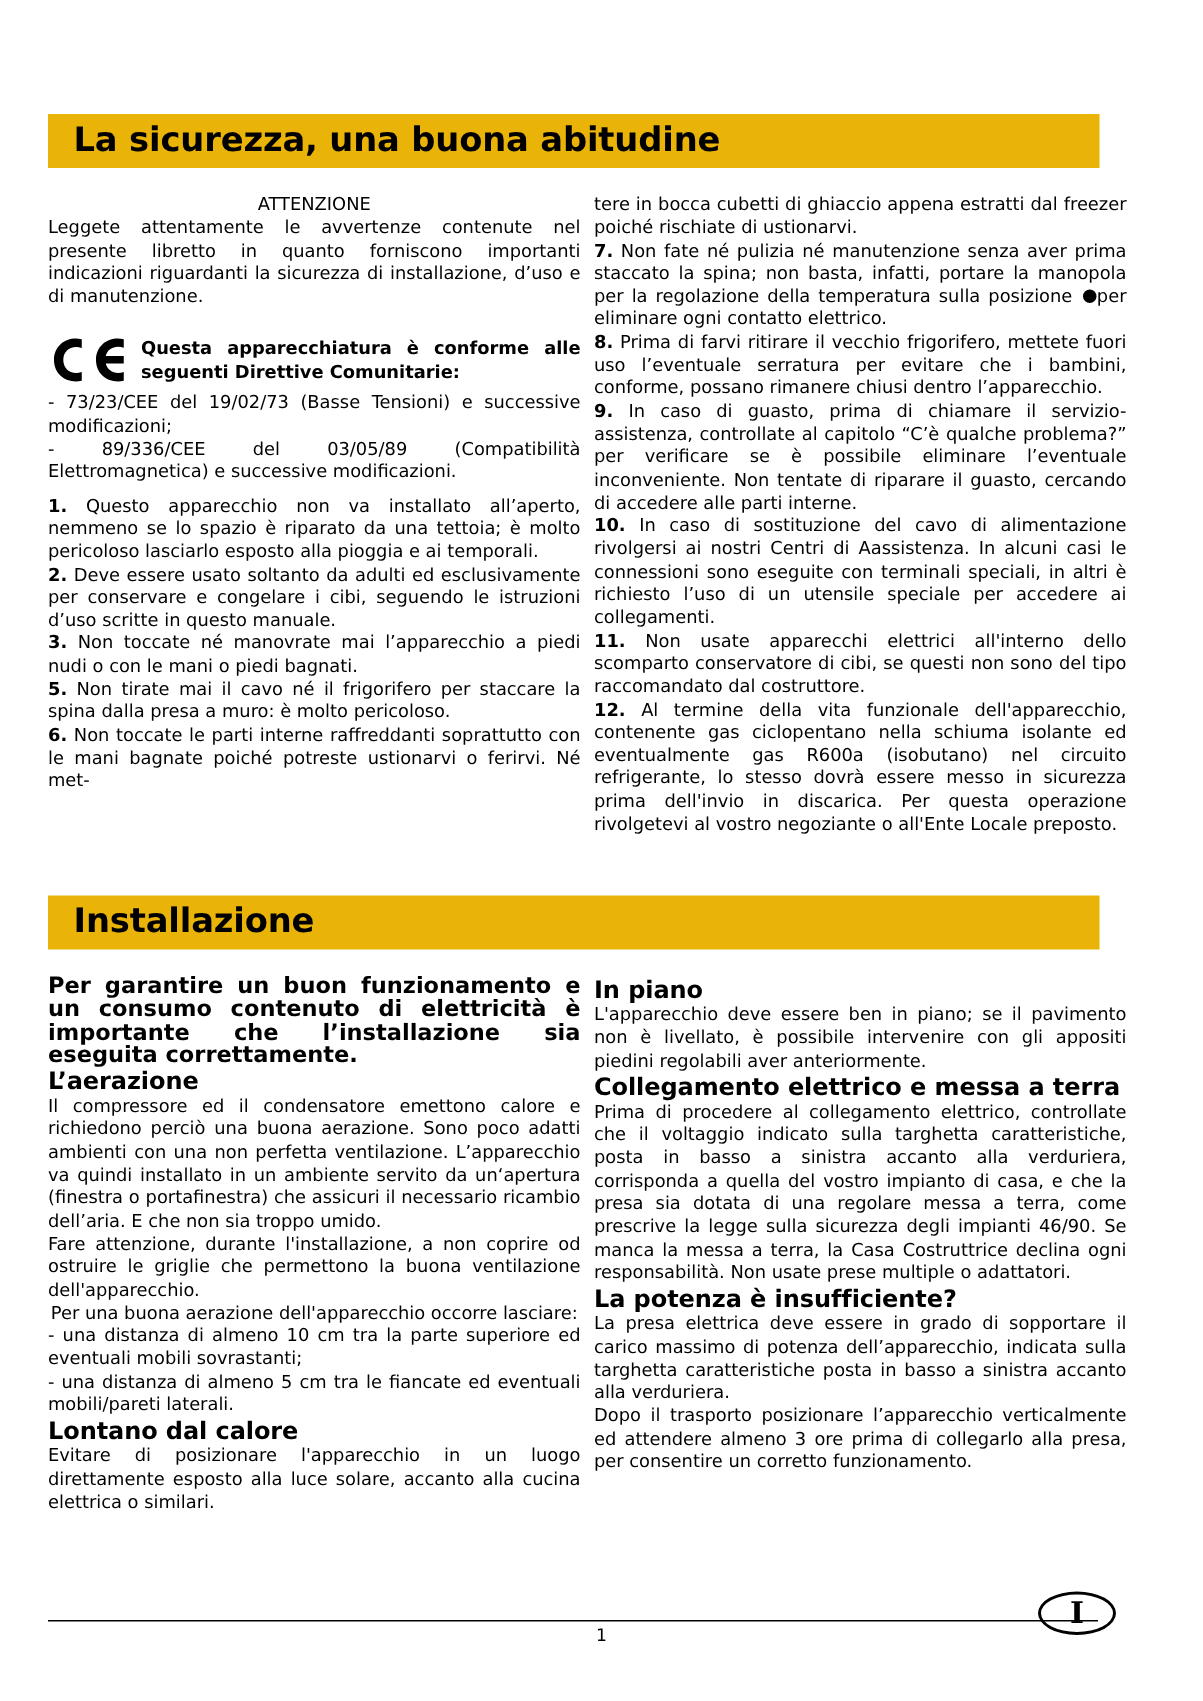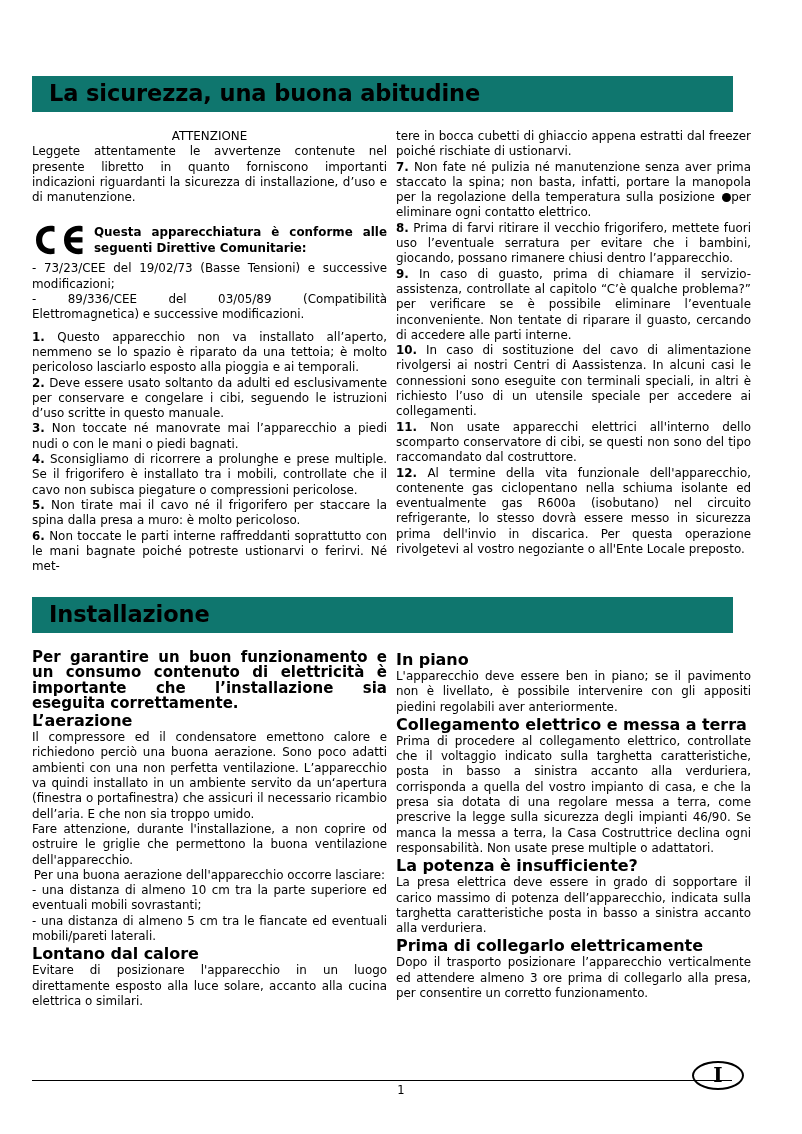--- a/index.html
+++ b/index.html
@@ -21,21 +21,21 @@
     width: 802px;
     height: 1134px;
   }
 
   
   .banner {
     position: absolute;
     left: 32px;
     width: 701px;
     height: 36px;
-    background: #0f766e;
+    background: #eab308;
   }
   .banner .banner-title {
     position: absolute;
     left: 17px;
     top: 50%;
     transform: translateY(-52%);
     font-size: 22.5px;
     font-weight: bold;
     letter-spacing: -0.1px;
     white-space: nowrap;
@@ -185,31 +185,30 @@
 
     <p class="ce-after"><span>- 73/23/</span><b>CEE</b><span> del 19/02/73 (Basse Tensioni) e successive modificazioni;</span></p>
 
     <p><span>- 89/336/</span><b>CEE</b><span> del 03/05/89 (Compatibilità Elettromagnetica) e successive modificazioni.</span></p>
 
     <div style="height:7px"></div>
 
     <p><b class="num">1.</b><span> Questo apparecchio non va installato all’aperto, nemmeno se lo spazio è riparato da una tettoia; è molto pericoloso lasciarlo esposto alla pioggia e ai temporali.</span></p>
     <p><b class="num">2.</b><span> Deve essere usato soltanto da adulti ed esclusivamente per conservare e congelare i cibi, seguendo le istruzioni d’uso scritte in questo manuale.</span></p>
     <p><b class="num">3.</b><span> Non toccate né manovrate mai l’apparecchio a piedi nudi o con le mani o piedi bagnati.</span></p>
-    <p><b class="num">4.</b><span> Sconsigliamo di ricorrere a prolunghe e prese multiple. Se il frigorifero è installato tra i mobili, controllate che il cavo non subisca piegature o compressioni pericolose.</span></p>
     <p><b class="num">5.</b><span> Non tirate mai il cavo né il frigorifero per staccare la spina dalla presa a muro: è molto pericoloso.</span></p>
     <p><b class="num">6.</b><span> Non toccate le parti interne raffreddanti soprattutto con le mani bagnate poiché potreste ustionarvi o ferirvi. Né met-</span></p>
   </div>
 
   <div class="col col-right" id="sec1-right">
     <p>tere in bocca cubetti di ghiaccio appena estratti dal freezer poiché rischiate di ustionarvi.</p>
 
     <p><b class="num">7.</b><span> Non fate né pulizia né manutenzione senza aver prima staccato la spina; non basta, infatti, portare la manopola per la regolazione della temperatura sulla posizione </span><span class="dot-glyph"></span><span>per eliminare ogni contatto elettrico.</span></p>
 
-    <p><b class="num">8.</b><span> Prima di farvi ritirare il vecchio frigorifero, mettete fuori uso l’eventuale serratura per evitare che i bambini, giocando, possano rimanere chiusi dentro l’apparecchio.</span></p>
+    <p><b class="num">8.</b><span> Prima di farvi ritirare il vecchio frigorifero, mettete fuori uso l’eventuale serratura per evitare che i bambini, conforme, possano rimanere chiusi dentro l’apparecchio.</span></p>
     <p><b class="num">9.</b><span> In caso di guasto, prima di chiamare il servizio-assistenza, controllate al capitolo “C’è qualche problema?” per verificare se è possibile eliminare l’eventuale inconveniente. Non tentate di riparare il guasto, cercando di accedere alle parti interne.</span></p>
     <p><b class="num">10.</b><span> In caso di sostituzione del cavo di alimentazione rivolgersi ai nostri Centri di Aassistenza. In alcuni casi le connessioni sono eseguite con terminali speciali, in altri è richiesto l’uso di un utensile speciale per accedere ai collegamenti.</span></p>
     <p><b class="num">11.</b><span> Non usate apparecchi elettrici all'interno dello scomparto conservatore di cibi, se questi non sono del tipo raccomandato dal costruttore.</span></p>
     <p><b class="num">12.</b><span> Al termine della vita funzionale dell'apparecchio, contenente gas ciclopentano nella schiuma isolante ed eventualmente gas R600a (isobutano) nel circuito refrigerante, lo stesso dovrà essere messo in sicurezza prima dell'invio in discarica. Per questa operazione rivolgetevi al vostro negoziante o all'Ente Locale preposto.</span></p>
   </div>
 
   <div class="banner" id="banner-installazione">
     <div class="banner-title">Installazione</div>
   </div>
 
@@ -230,21 +229,20 @@
   <div class="col col-right" id="sec2-right">
     <h3 class="sub">In piano</h3>
     <p>L'apparecchio deve essere ben in piano; se il pavimento non è livellato, è possibile intervenire con gli appositi piedini regolabili aver anteriormente.</p>
 
     <h3 class="sub sub-gap">Collegamento elettrico e messa a terra</h3>
     <p>Prima di procedere al collegamento elettrico, controllate che il voltaggio indicato sulla targhetta caratteristiche, posta in basso a sinistra accanto alla verduriera, corrisponda a quella del vostro impianto di casa, e che la presa sia dotata di una regolare messa a terra, come prescrive la legge sulla sicurezza degli impianti 46/90. Se manca la messa a terra, la Casa Costruttrice declina ogni responsabilità. Non usate prese multiple o adattatori.</p>
 
     <h3 class="sub sub-gap">La potenza è insufficiente?</h3>
     <p>La presa elettrica deve essere in grado di sopportare il carico massimo di potenza dell’apparecchio, indicata sulla targhetta caratteristiche posta in basso a sinistra accanto alla verduriera.</p>
 
-    <h3 class="sub sub-gap">Prima di collegarlo elettricamente</h3>
     <p>Dopo il trasporto posizionare l’apparecchio verticalmente ed attendere almeno 3 ore prima di collegarlo alla presa, per consentire un corretto funzionamento.</p>
   </div>
 
   <div class="footer-rule"></div>
   <div class="page-number">1</div>
   <div class="lang-badge">
     <div class="badge-ellipse"></div>
     <div class="badge-letter">I</div>
   </div>
 

